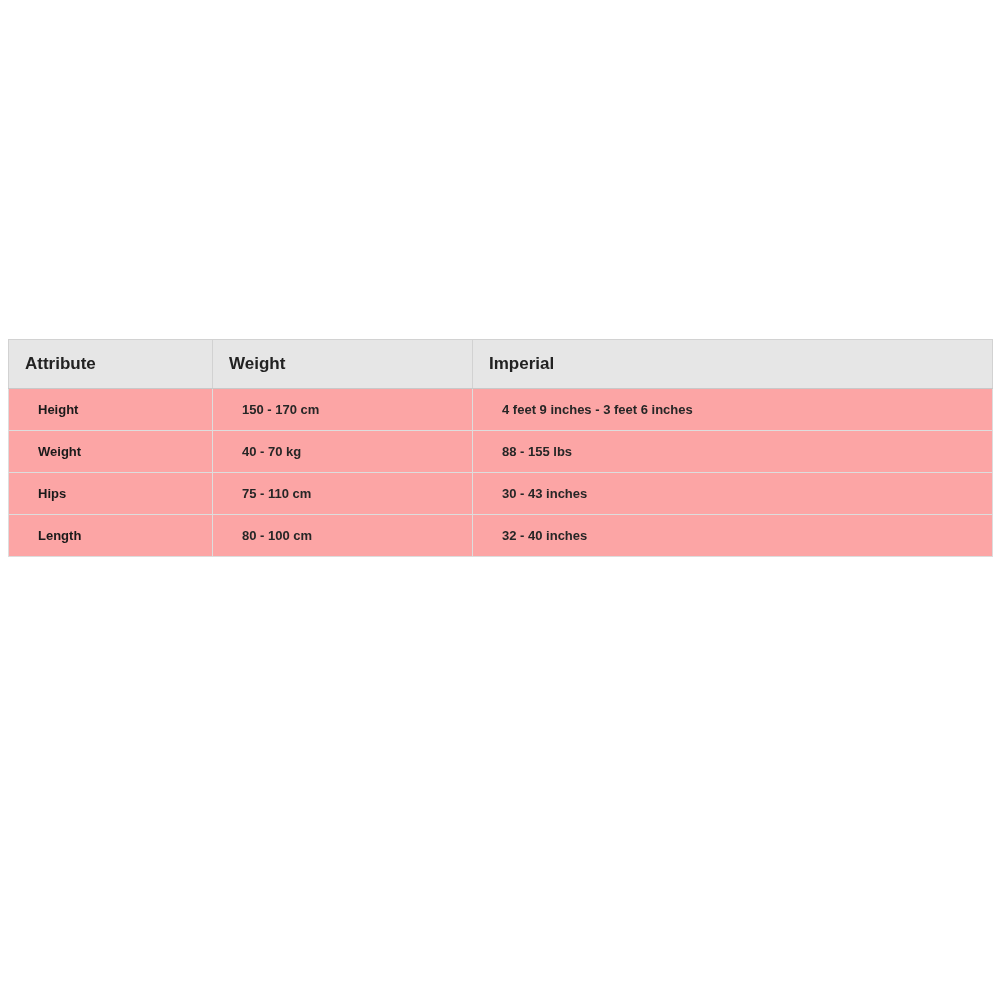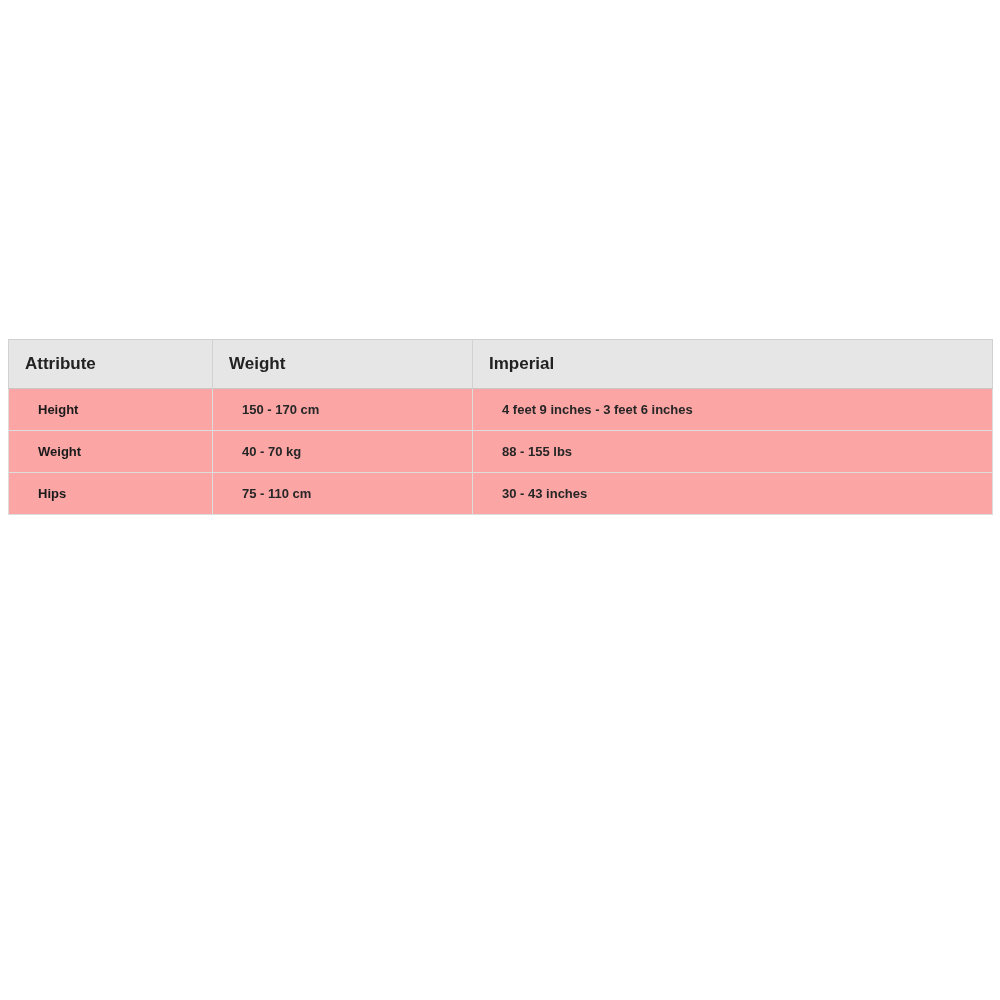--- a/index.html
+++ b/index.html
@@ -97,17 +97,22 @@
         <tr>
           <td class="attr-cell">Weight</td>
           <td class="value-cell">40 - 70 kg</td>
           <td class="value-cell">88 - 155 lbs</td>
         </tr>
         <tr>
           <td class="attr-cell">Hips</td>
           <td class="value-cell">75 - 110 cm</td>
           <td class="value-cell">30 - 43 inches</td>
         </tr>
+        <tr>
+          <td class="attr-cell">Length</td>
+          <td class="value-cell">80 - 100 cm</td>
+          <td class="value-cell">32 - 40 inches</td>
+        </tr>
       </tbody>
     </table>
   </div>
 
 </div>
 
 </body></html>

